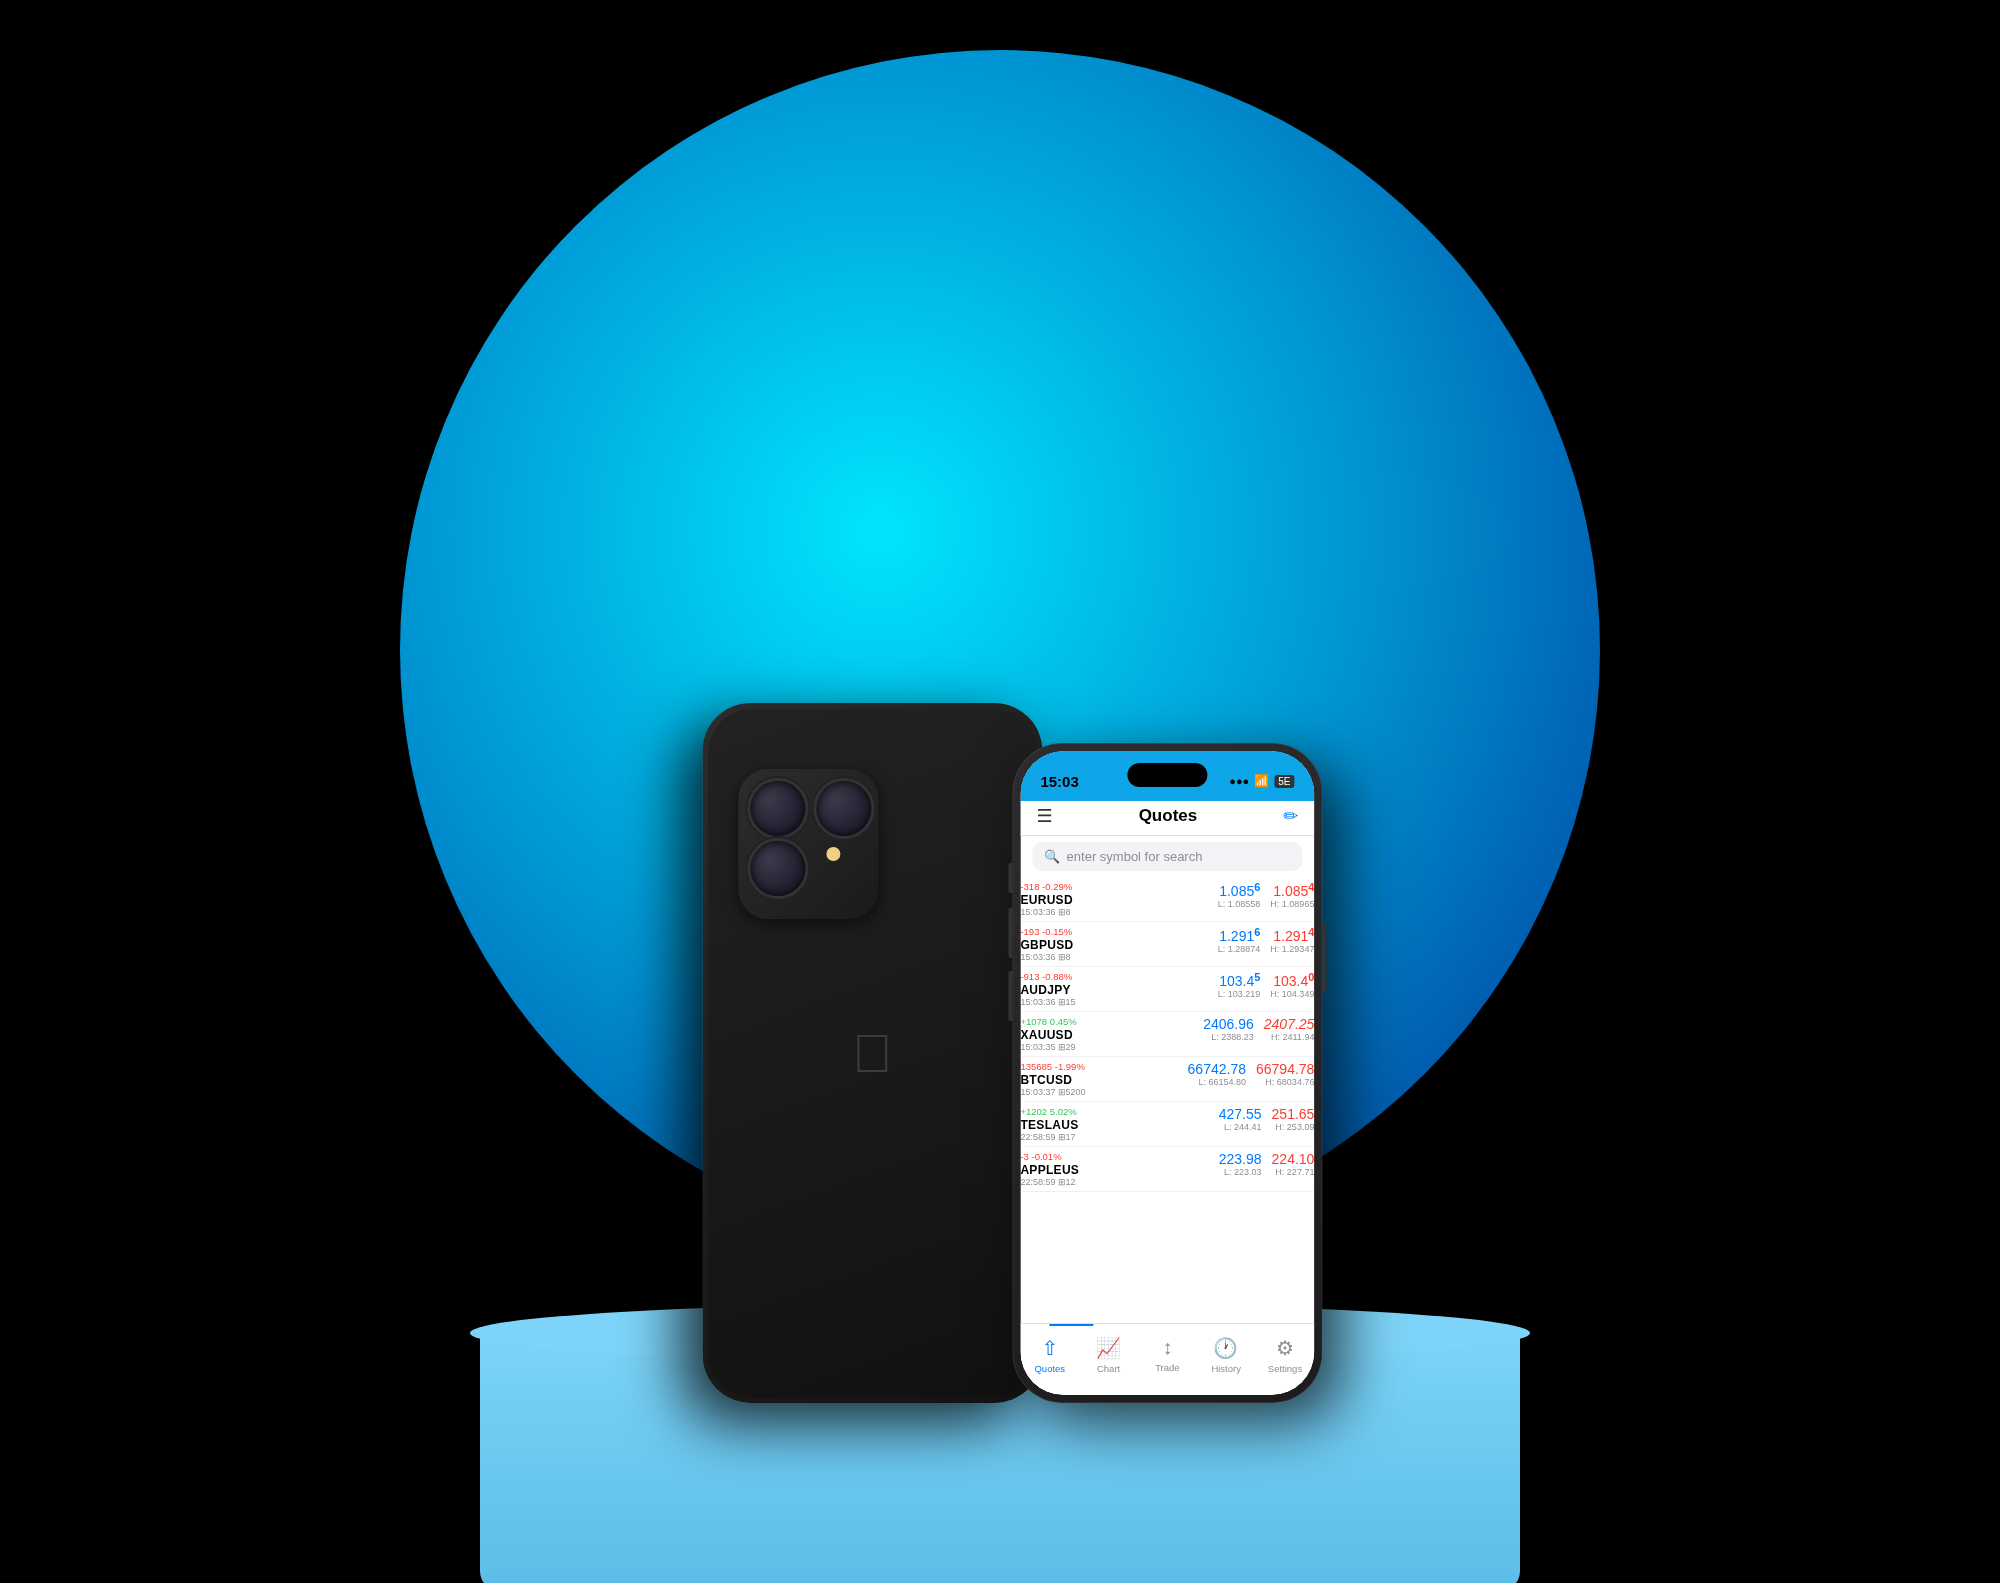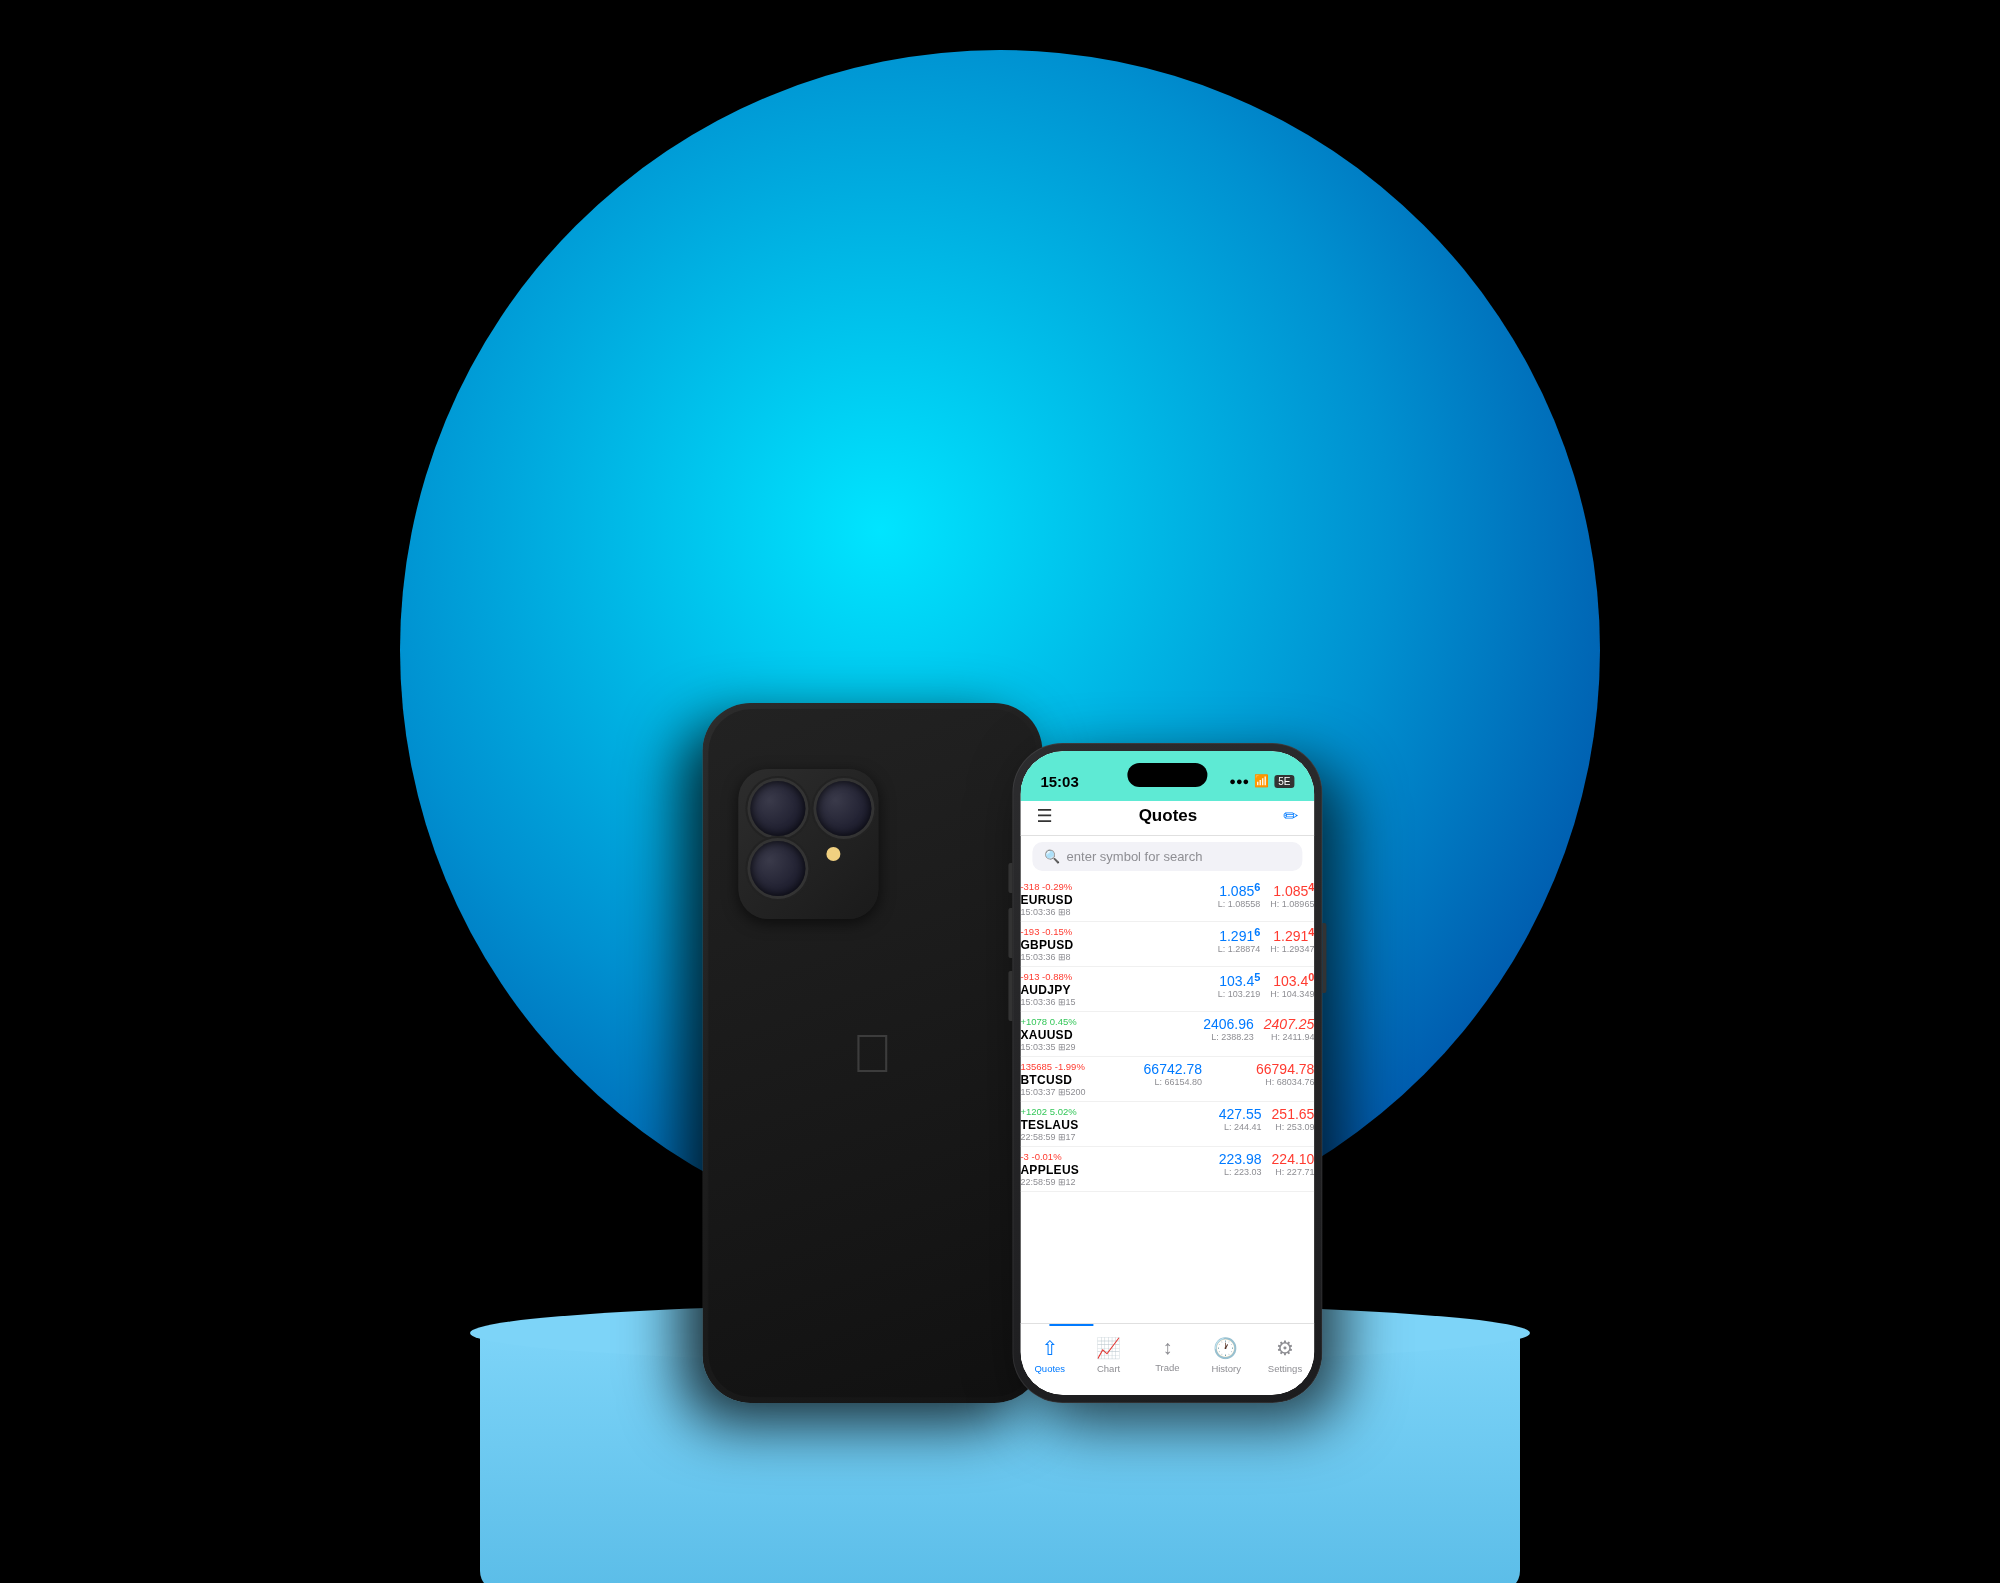--- a/index.html
+++ b/index.html
@@ -167,21 +167,21 @@
       inset: 0;
       background: #fff;
       border-radius: 43px;
       overflow: hidden;
       font-size: 11px;
     }
 
     
     .status-bar {
       height: 50px;
-      background: #5eead4;
+      background: #0ea5e9;
       display: flex;
       align-items: center;
       justify-content: space-between;
       padding: 10px 20px 0;
       position: relative;
       z-index: 5;
     }
     .status-time {
       font-size: 15px;
       font-weight: 600;
@@ -484,21 +484,21 @@
       <div class="quote-change negative">135685 -1.99%</div>
       <div class="quote-symbol">BTCUSD</div>
       <div class="quote-time">15:03:37 ⊞5200</div>
     </div>
     <div class="quote-prices">
       <div class="quote-bid bid-color">
         <div><span style="font-size:14px;font-weight:300;margin-left:20px;">66742.78</span></div>
         <div class="price-label">L: 66154.80</div>
       </div>
       <div class="quote-ask ask-color">
-        <div><span style="font-size:14px;font-weight:300;margin-left:44px;">66794.78</span></div>
+        <div><span style="font-size:14px;font-weight:300;">66794.78</span></div>
         <div class="price-label">H: 68034.76</div>
       </div>
     </div>
   </div>
             <div class="quote-item">
     <div class="quote-left">
       <div class="quote-change positive">+1202 5.02%</div>
       <div class="quote-symbol">TESLAUS</div>
       <div class="quote-time">22:58:59 ⊞17</div>
     </div>

